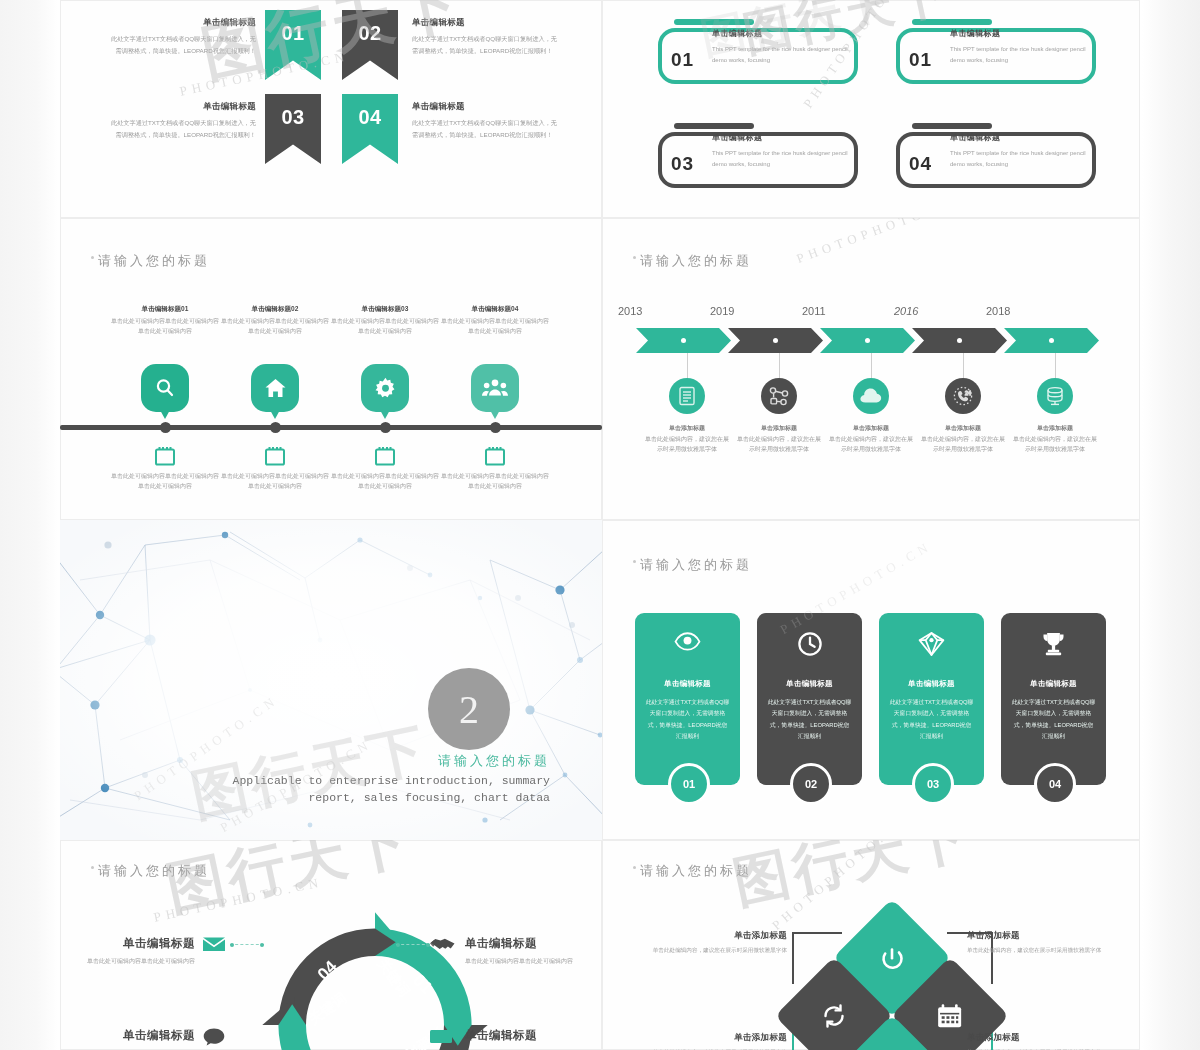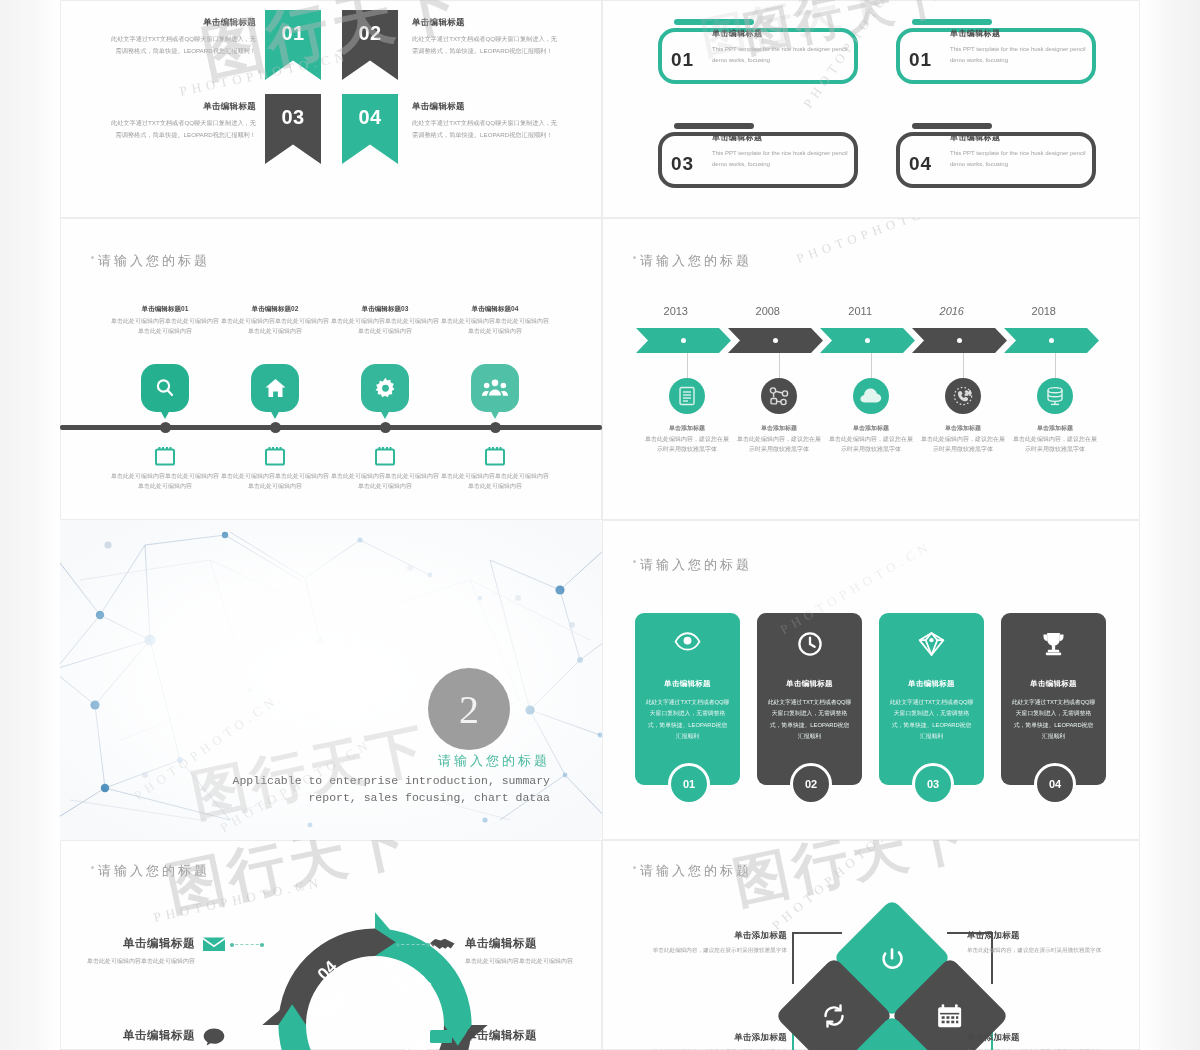--- a/index.html
+++ b/index.html
@@ -67,21 +67,21 @@
   }
   .tl-bubble.c1{background:#25b08f;} .tl-bubble.c1:after{border-top:9px solid #25b08f;}
   .tl-bubble.c2{background:#2db496;} .tl-bubble.c2:after{border-top:9px solid #2db496;}
   .tl-bubble.c3{background:#35b79b;} .tl-bubble.c3:after{border-top:9px solid #35b79b;}
   .tl-bubble.c4{background:#50c0a7;} .tl-bubble.c4:after{border-top:9px solid #50c0a7;}
   .tl-head{position:absolute;width:108px;text-align:center;font-size:6.6px;font-weight:700;color:#4a4a4a;}
   .tl-desc{position:absolute;width:108px;text-align:center;font-size:6px;line-height:1.65;color:#9f9f9f;}
   .tl-cal{position:absolute;width:22px;height:20px;}
 
   
-  .yr-lab{position:absolute;width:70px;text-align:right;font-size:11px;color:#6a6a6a;}
+  .yr-lab{position:absolute;width:70px;text-align:left;font-size:11px;color:#6a6a6a;}
   .chev{position:absolute;height:25px;clip-path:polygon(0 0,calc(100% - 12px) 0,100% 50%,calc(100% - 12px) 100%,0 100%,12px 50%);}
   .chev.t{background:#2fb79a;} .chev.g{background:#4d4d4d;}
   .chev .cd{position:absolute;left:50%;top:50%;margin:-2.5px 0 0 -2.5px;width:5px;height:5px;border-radius:50%;background:#fff;}
   .yr-stem{position:absolute;width:1px;background:#cfcfcf;}
   .yr-circ{position:absolute;width:36px;height:36px;border-radius:50%;display:flex;align-items:center;justify-content:center;}
   .yr-circ.t{background:#2fb79a;} .yr-circ.g{background:#4d4d4d;}
   .yr-txt{position:absolute;width:84px;text-align:center;font-size:6px;line-height:1.75;color:#9a9a9a;}
   .yr-txt b{display:block;color:#7d7d7d;font-weight:700;}
 
   
@@ -290,21 +290,21 @@
         <line x1="16.5" y1="1" x2="16.5" y2="4"></line>
     </svg>
   </div>
   <div class="tl-desc" style="left:381px;top:254px;">单击此处可编辑内容单击此处可编辑内容单击此处可编辑内容</div>
 </div>
 
 <div class="slide bord" style="left:602px;top:218px;width:538px;height:302px;">
   <div class="sl-title" style="left:38px;top:34px;">请输入您的标题</div>
 
   <div class="yr-lab" style="left:16px;top:87px;">2013</div>
-  <div class="yr-lab" style="left:108px;top:87px;">2008</div>
+  <div class="yr-lab" style="left:108px;top:87px;">2019</div>
   <div class="yr-lab" style="left:200px;top:87px;">2011</div>
   <div class="yr-lab" style="left:292px;top:87px;font-style:italic;">2016</div>
   <div class="yr-lab" style="left:384px;top:87px;">2018</div>
 
   <div class="chev t" style="left:34px;top:110px;width:95px;">
       <span class="cd"></span>
     </div>
   <div class="chev g" style="left:126px;top:110px;width:95px;">
       <span class="cd"></span>
     </div>

